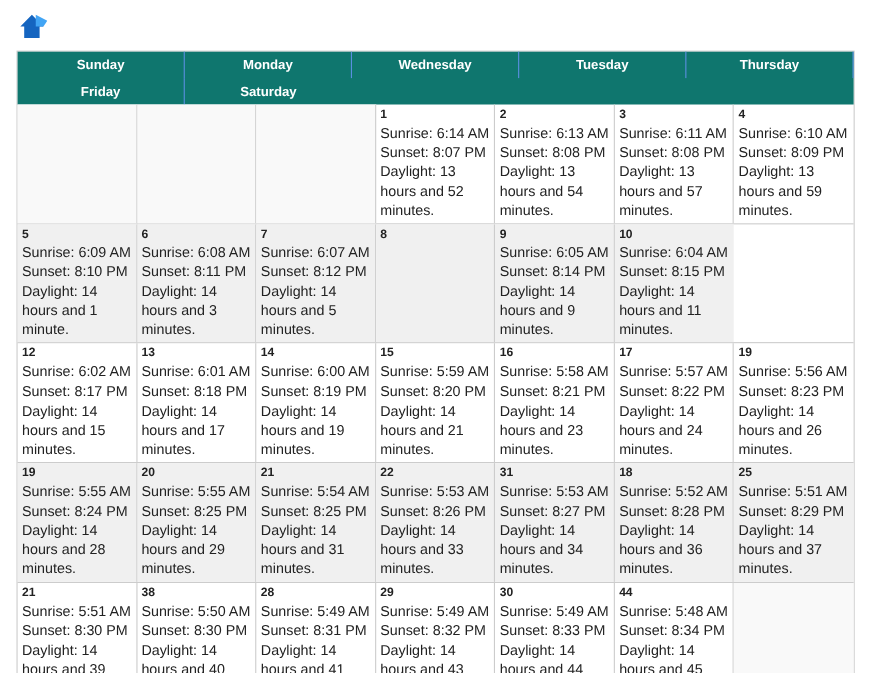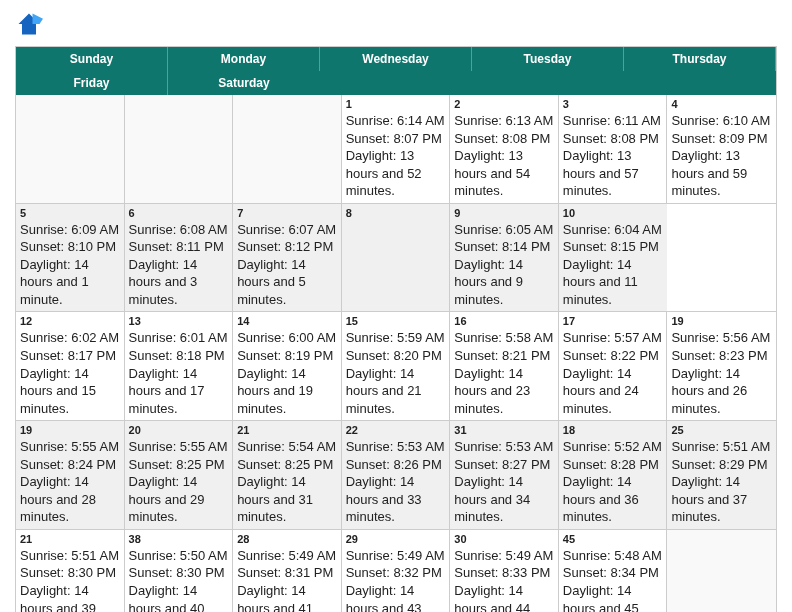--- a/index.html
+++ b/index.html
@@ -267,20 +267,20 @@
           </div>
           <div class="cal-cell">
             <div class="day-num">29</div>
             <div class="cell-text">Sunrise: 5:49 AM<br>Sunset: 8:32 PM<br>Daylight: 14 hours and 43 minutes.</div>
           </div>
           <div class="cal-cell">
             <div class="day-num">30</div>
             <div class="cell-text">Sunrise: 5:49 AM<br>Sunset: 8:33 PM<br>Daylight: 14 hours and 44 minutes.</div>
           </div>
           <div class="cal-cell">
-            <div class="day-num">45</div>
+            <div class="day-num">44</div>
             <div class="cell-text">Sunrise: 5:48 AM<br>Sunset: 8:34 PM<br>Daylight: 14 hours and 45 minutes.</div>
           </div>
           <div class="cal-cell empty"></div>
         </div>
       </div>
   </div>
 </div>
 
 </body></html>

